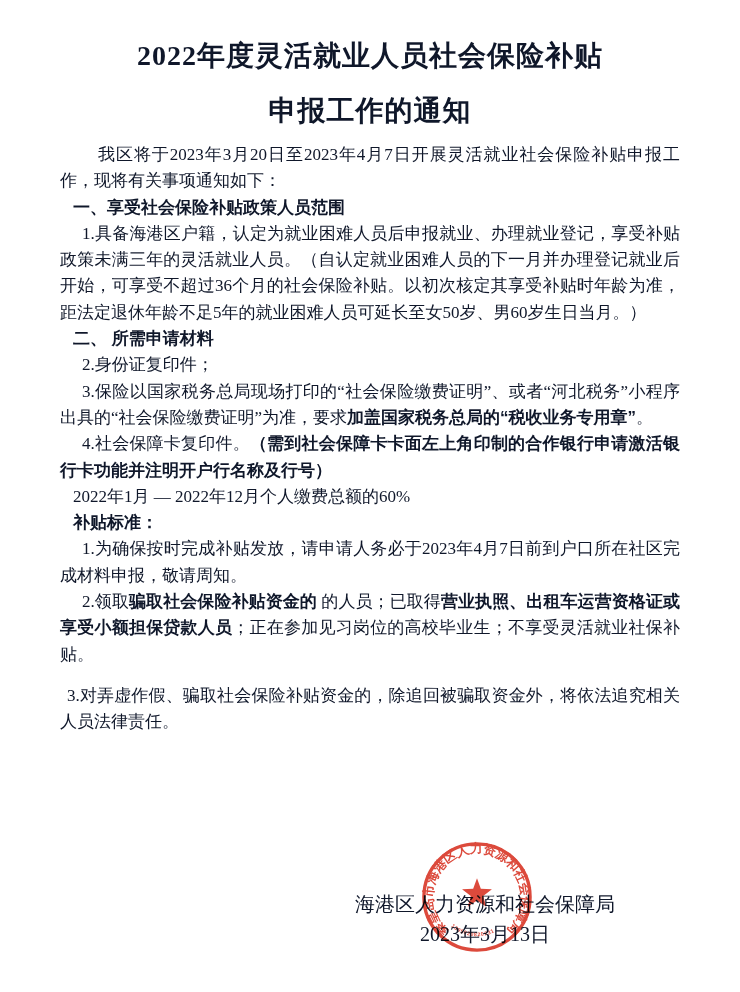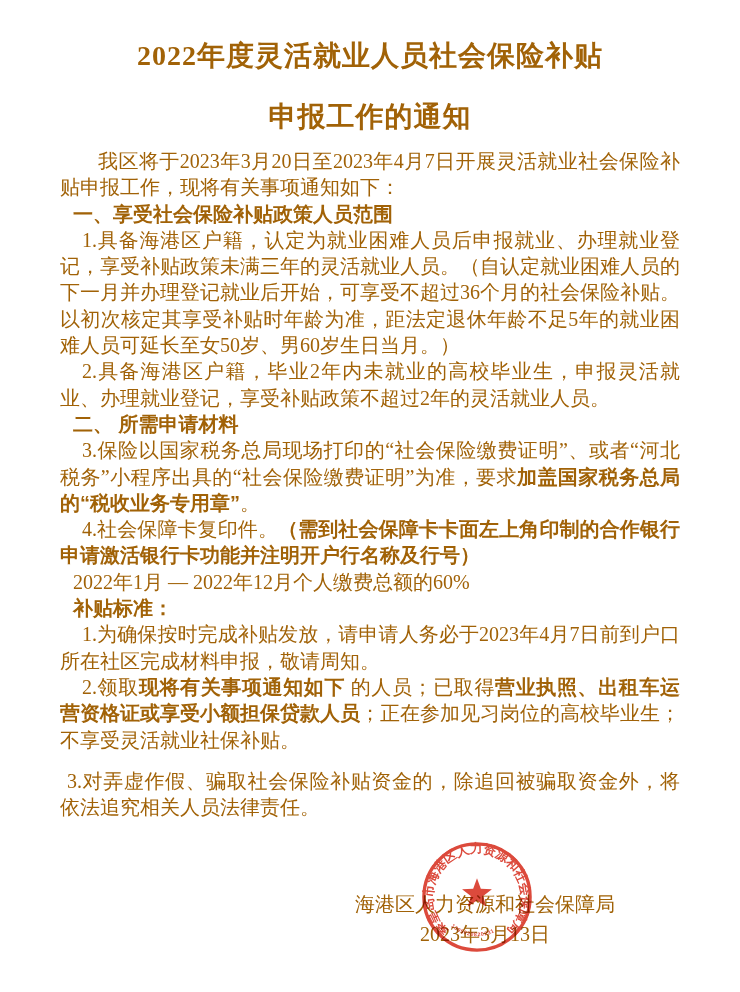--- a/index.html
+++ b/index.html
@@ -1,39 +1,39 @@
 <!DOCTYPE html>
 <html><head>
 <meta charset="utf-8">
 <style>
   html,body{margin:0;padding:0;background:#888;}
   .page{
     position:relative;
     width:740px;height:992px;
     margin:0 auto;
     background:#ffffff;
-    color:#a16207;
+    color:#0f172a;
     font-family:"Liberation Serif","DejaVu Serif",serif;
     overflow:hidden;
   }
   .doc{padding:32px 60px 0 60px;}
   .title-line{
     margin:0;
     text-align:center;
     font-size:28px;
     font-weight:bold;
     line-height:48px;
     letter-spacing:1px;
     font-family:"Liberation Serif","DejaVu Serif",serif;
   }
-  .title-line.second{line-height:46px;margin-top:14px;}
+  .title-line.second{line-height:46px;margin-top:8px;}
   .body-text{margin-top:8px;}
   .para{
     margin:0;
-    font-size:20px;
+    font-size:17px;
     line-height:26.3px;
     text-align:justify;
     text-justify:inter-ideograph;
     word-break:break-all;
   }
   .para.heading{
     font-family:"Liberation Sans","DejaVu Sans",sans-serif;
     font-weight:bold;
   }
   .para .run.bold{
@@ -69,28 +69,28 @@
 <body>
 
 <div class="page">
   <div class="doc">
     <h1 class="title-line">2022年度灵活就业人员社会保险补贴</h1>
     <h1 class="title-line second">申报工作的通知</h1>
     <div class="body-text">
         <p class="para indent-lg"><span class="run">我区将于2023年3月20日至2023年4月7日开展灵活就业社会保险补贴申报工作，现将有关事项通知如下：</span></p>
         <p class="para heading indent-sm"><span class="run bold">一、享受社会保险补贴政策人员范围</span></p>
         <p class="para indent-md"><span class="run">1.具备海港区户籍，认定为就业困难人员后申报就业、办理就业登记，享受补贴政策未满三年的灵活就业人员。（自认定就业困难人员的下一月并办理登记就业后开始，可享受不超过36个月的社会保险补贴。以初次核定其享受补贴时年龄为准，距法定退休年龄不足5年的就业困难人员可延长至女50岁、男60岁生日当月。）</span></p>
-        <p class="para indent-md"><span class="run">2.具备海港区户籍，毕业2年内未就业的高校毕业生，申报灵活就业、办理就业登记，享受补贴政策不超过2年的灵活就业人员。</span></p>
         <p class="para heading indent-sm"><span class="run bold">二、 所需申请材料</span></p>
+        <p class="para indent-md"><span class="run">2.身份证复印件；</span></p>
         <p class="para indent-md"><span class="run">3.保险以国家税务总局现场打印的“社会保险缴费证明”、或者“河北税务”小程序出具的“社会保险缴费证明”为准，要求</span><span class="run bold">加盖国家税务总局的“税收业务专用章”</span><span class="run">。</span></p>
         <p class="para indent-md"><span class="run">4.社会保障卡复印件。</span><span class="run bold">（需到社会保障卡卡面左上角印制的合作银行申请激活银行卡功能并注明开户行名称及行号）</span></p>
         <p class="para indent-sm"><span class="run">2022年1月 — 2022年12月个人缴费总额的60%</span></p>
         <p class="para heading indent-sm"><span class="run bold">补贴标准：</span></p>
         <p class="para indent-md"><span class="run">1.为确保按时完成补贴发放，请申请人务必于2023年4月7日前到户口所在社区完成材料申报，敬请周知。</span></p>
-        <p class="para indent-md"><span class="run">2.领取</span><span class="run bold">现将有关事项通知如下</span><span class="run"> 的人员；已取得</span><span class="run bold">营业执照、出租车运营资格证或享受小额担保贷款人员</span><span class="run">；正在参加见习岗位的高校毕业生；不享受灵活就业社保补贴。</span></p>
+        <p class="para indent-md"><span class="run">2.领取</span><span class="run bold">骗取社会保险补贴资金的</span><span class="run"> 的人员；已取得</span><span class="run bold">营业执照、出租车运营资格证或享受小额担保贷款人员</span><span class="run">；正在参加见习岗位的高校毕业生；不享受灵活就业社保补贴。</span></p>
         <p class="para indent-xs"><span class="run">3.对弄虚作假、骗取社会保险补贴资金的，除追回被骗取资金外，将依法追究相关人员法律责任。</span></p>
       </div>
   </div>
 
   <div class="signature">
     <div>海港区人力资源和社会保障局</div>
     <div>2023年3月13日</div>
   </div>
 
   <svg class="seal" viewBox="0 0 120 120">

